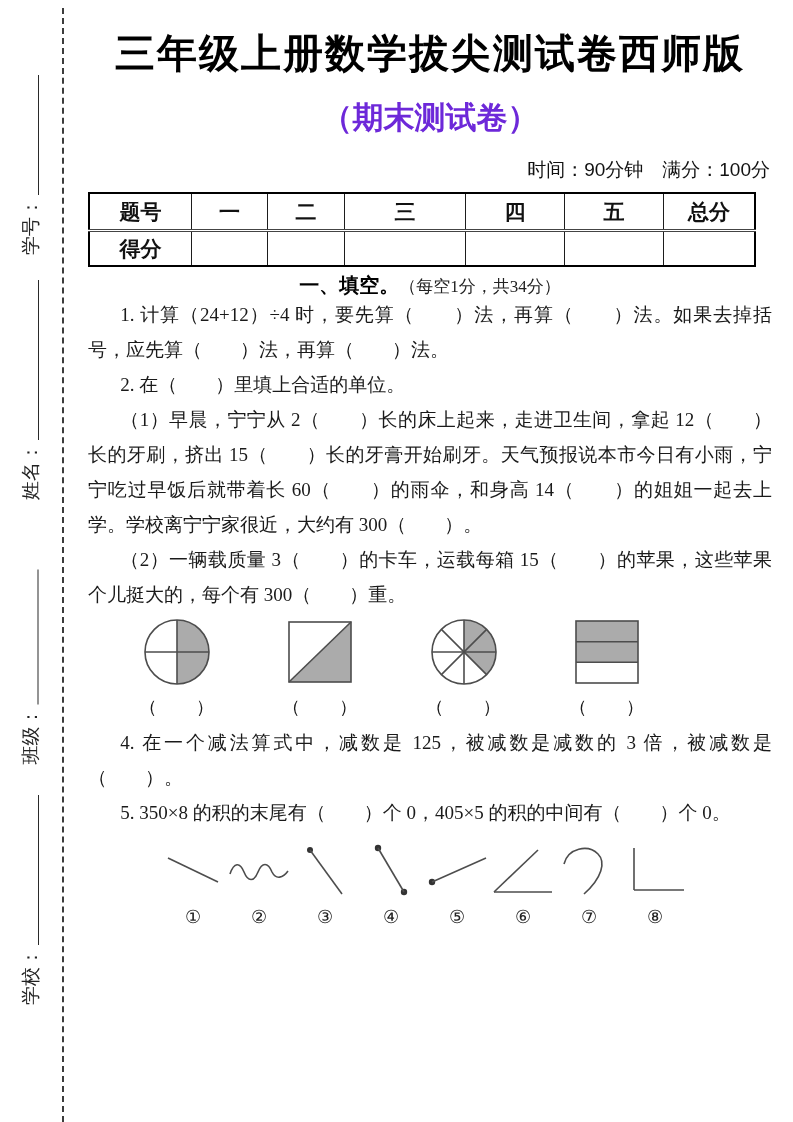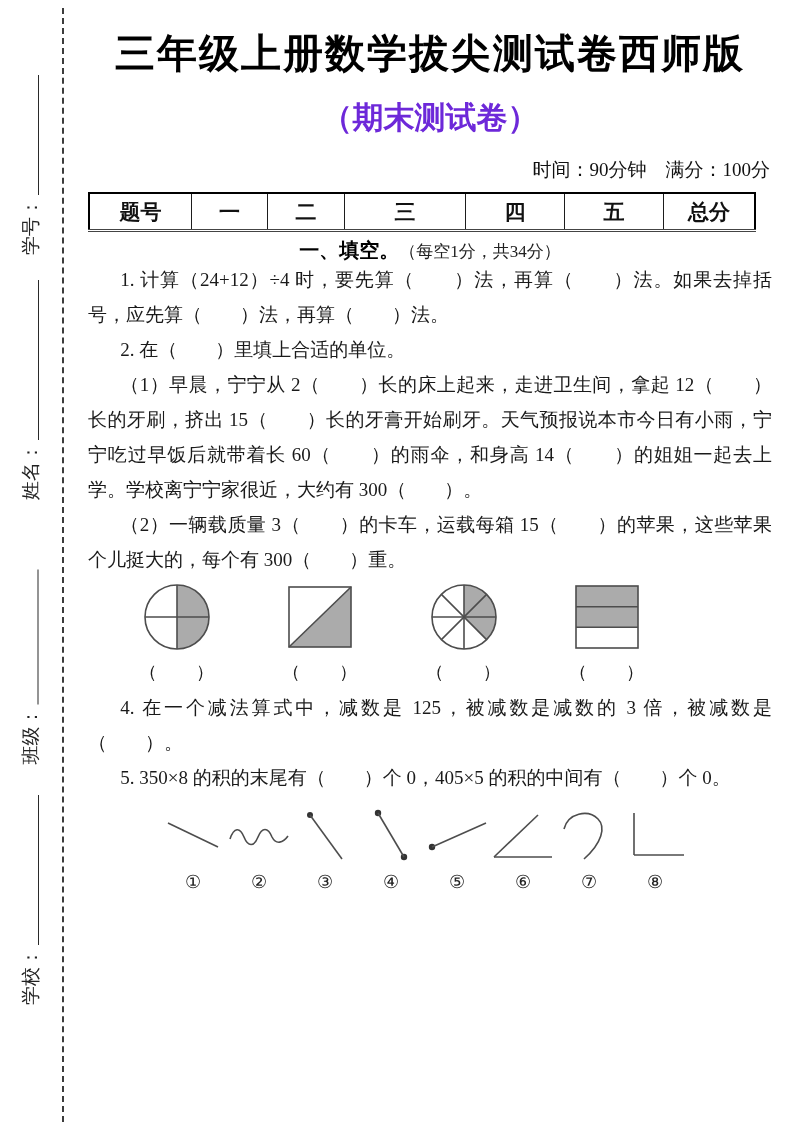--- a/index.html
+++ b/index.html
@@ -30,21 +30,21 @@
     margin:16px 0 0 0;text-align:center;font-size:40px;font-weight:bold;
     font-family:"Liberation Sans","DejaVu Sans",sans-serif;color:#000;
     letter-spacing:2px;line-height:50px;
   }
   .subtitle{
     margin:20px 0 0 0;text-align:center;font-size:31px;font-weight:bold;
     font-family:Liberation Serif, serif;color:#6d28d9;line-height:40px;
   }
   .meta{
     margin:20px 2px 0 0;text-align:right;font-size:19px;line-height:23px;
-    font-family:Liberation Serif, serif;color:#111;
+    font-family:Liberation Sans, sans-serif;color:#111;
   }
   table.score{
     margin-top:11px;border-collapse:collapse;table-layout:fixed;width:668px;
   }
   table.score td{
     border:1.6px solid #1d1d1d;text-align:center;vertical-align:middle;
     font-size:21px;font-weight:bold;color:#111;padding:0;margin-left:36px;
   }
   table.score tr.r1 td{height:35px;border-bottom:3px double #444;}
   table.score tr.r2 td{height:33px;font-weight:bold;}
@@ -115,20 +115,28 @@
     <tbody>
         <tr class="r1">
       <td style="width:101px">题号</td>
       <td style="width:75px">一</td>
       <td style="width:76px">二</td>
       <td style="width:120px">三</td>
       <td style="width:98px">四</td>
       <td style="width:98px">五</td>
       <td>总分</td>
     </tr>
+    <tr class="r2">
+      <td>得分</td>
+      <td></td>
+      <td></td>
+      <td></td>
+      <td></td>
+      <td></td>
+    </tr>
   </tbody>
     </table>
 
   <div class="sec-head">
     <span class="b">一、填空。</span><span class="n">（每空1分，共34分）</span>
   </div>
 
   <p class="q ind">1. 计算（24+12）÷4 时，要先算（　　）法，再算（　　）法。如果去掉括号，应先算（　　）法，再算（　　）法。</p>
   <p class="q ind">2. 在（　　）里填上合适的单位。</p>
   <p class="q ind">（1）早晨，宁宁从 2（　　）长的床上起来，走进卫生间，拿起 12（　　）长的牙刷，挤出 15（　　）长的牙膏开始刷牙。天气预报说本市今日有小雨，宁宁吃过早饭后就带着长 60（　　）的雨伞，和身高 14（　　）的姐姐一起去上学。学校离宁宁家很近，大约有 300（　　）。</p>

